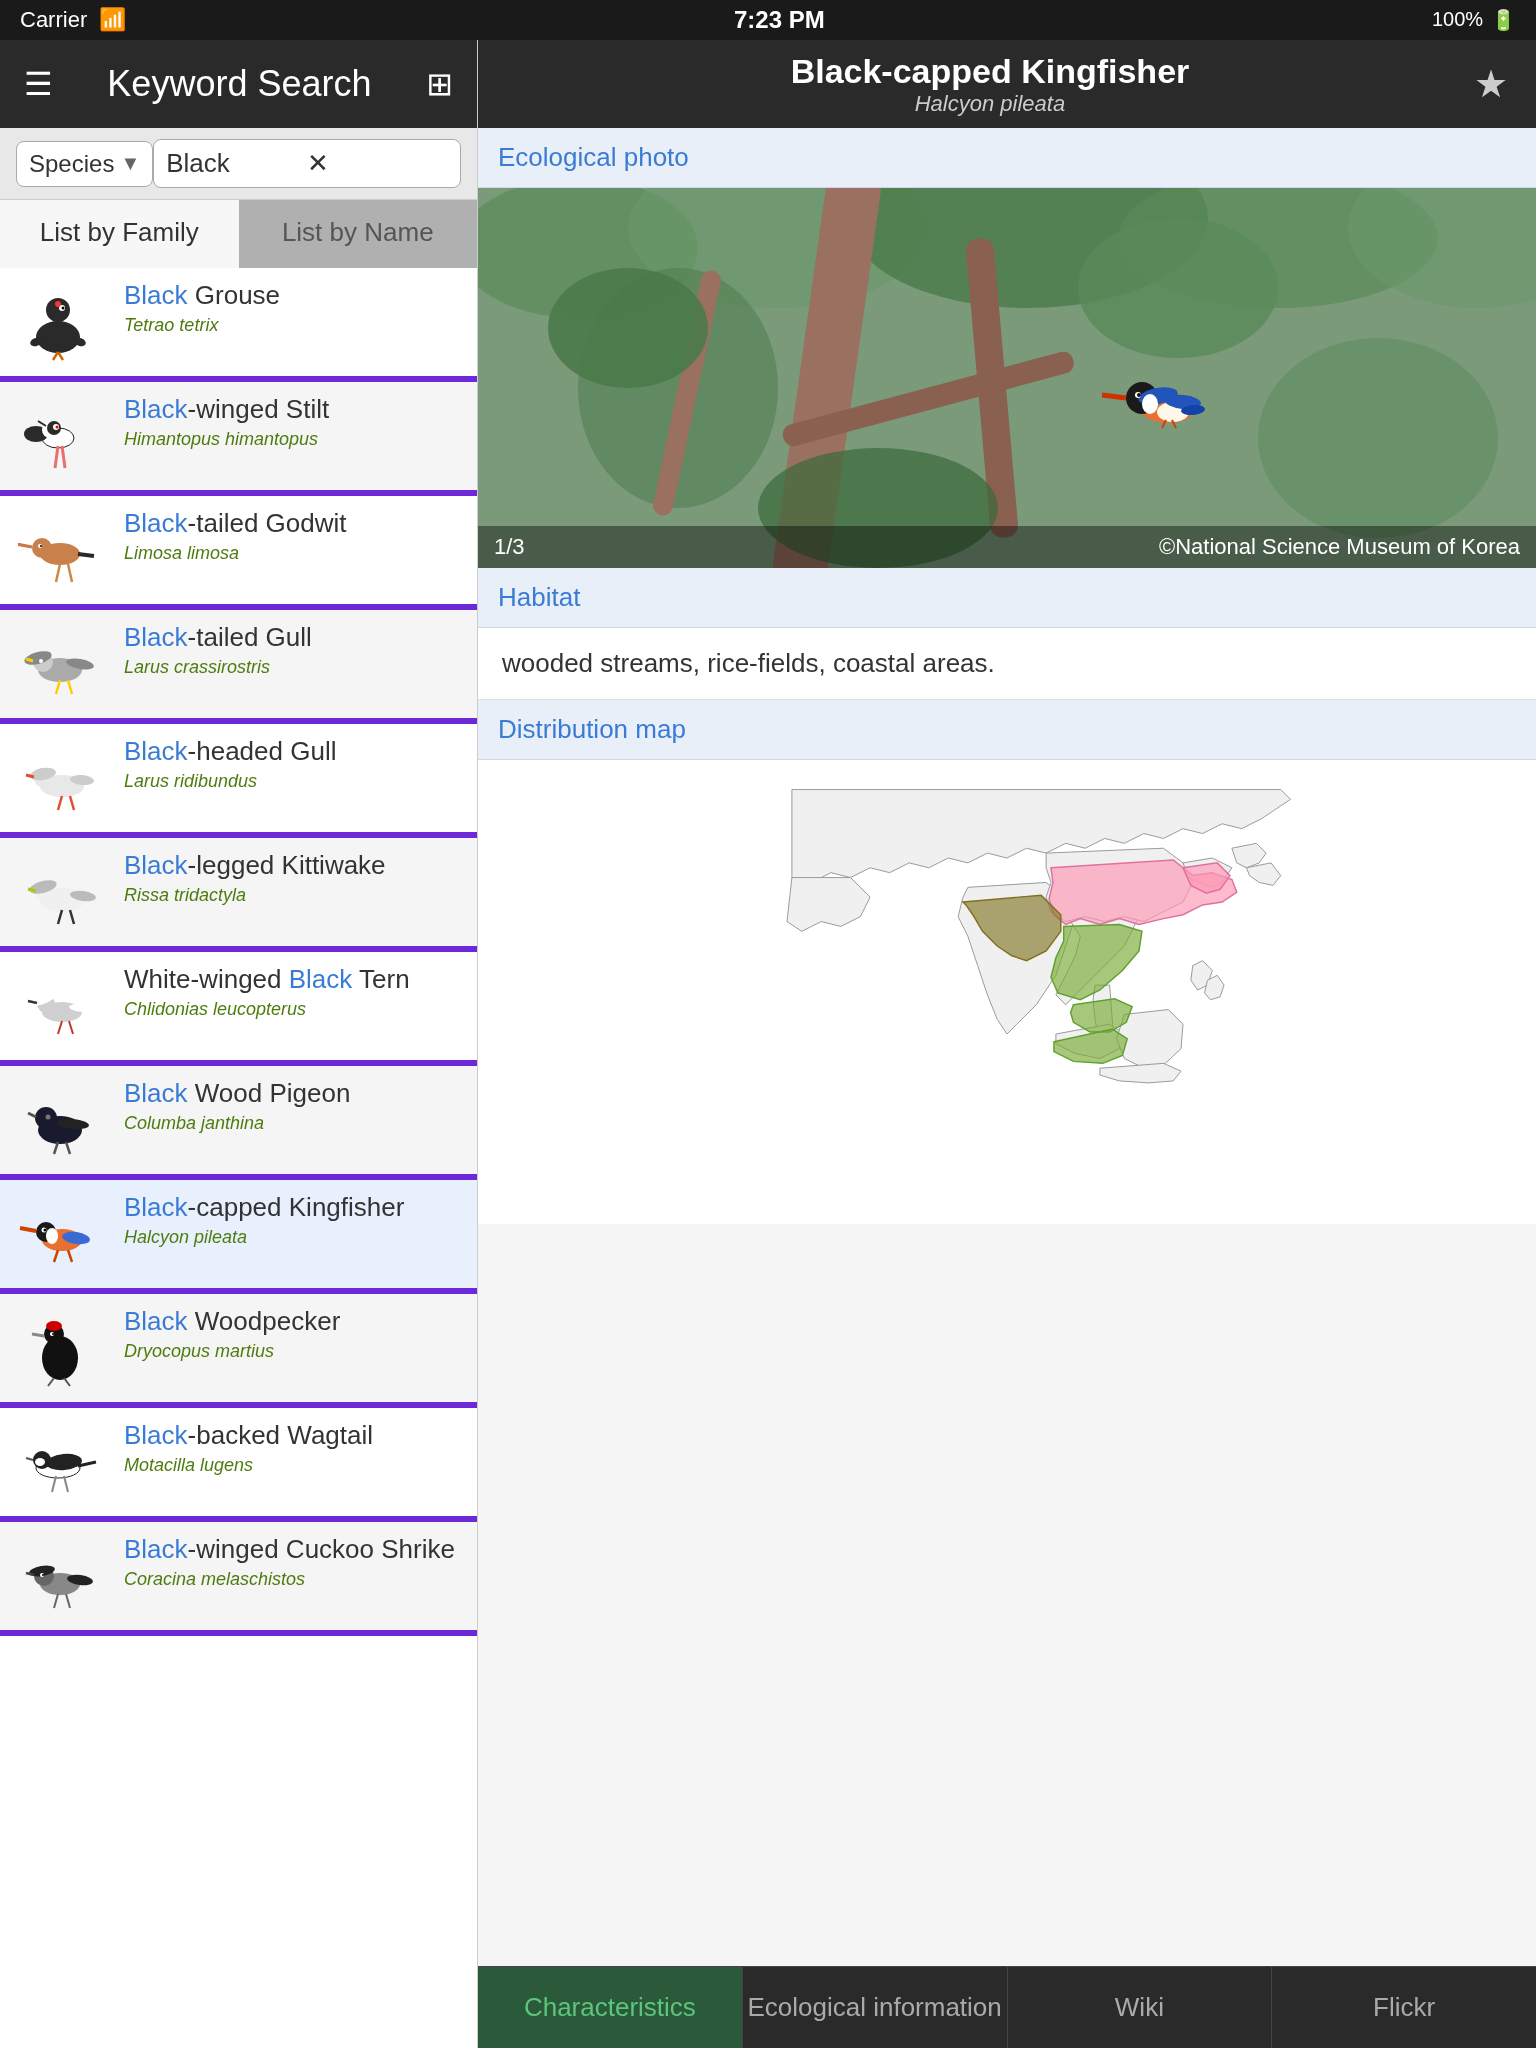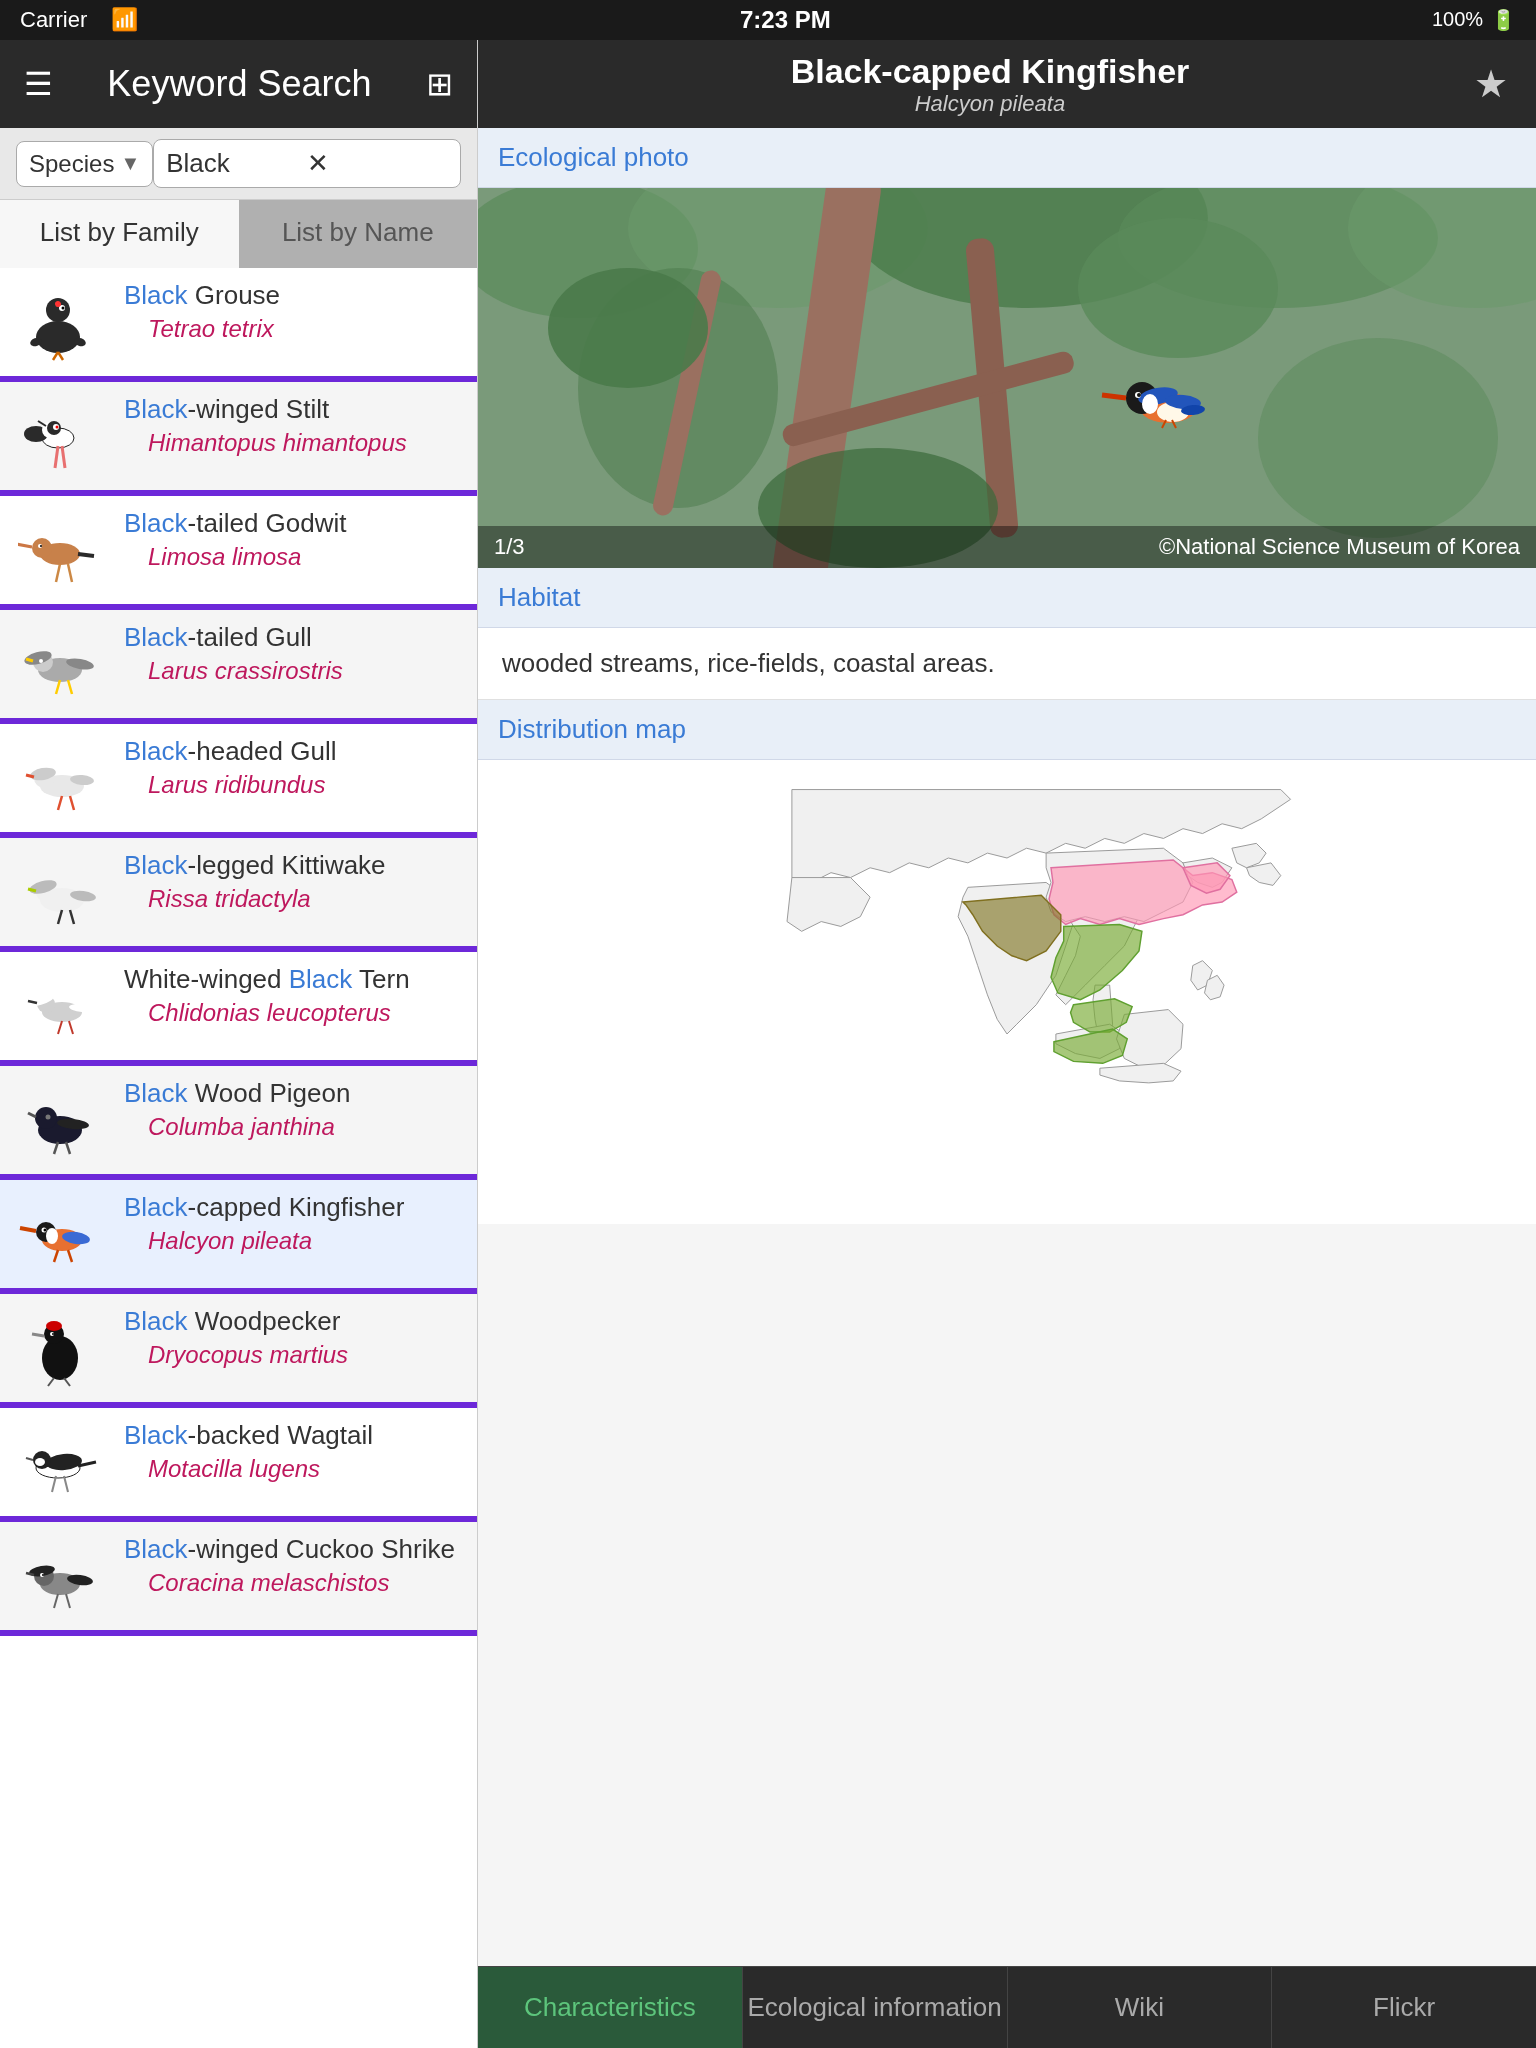--- a/index.html
+++ b/index.html
@@ -5,21 +5,21 @@
   <style>
     * { margin: 0; padding: 0; box-sizing: border-box; }
     body { width: 1536px; height: 2048px; font-family: -apple-system, 'Helvetica Neue', sans-serif; overflow: hidden; background: #f0f0f0; }
 
     
     #status-bar {
       width: 100%; height: 40px; background: #1a1a1a;
       display: flex; align-items: center; justify-content: space-between;
       padding: 0 20px; color: #fff; font-size: 22px; font-weight: 500;
     }
-    .status-left { display: flex; align-items: center; gap: 24px; }
+    .status-left { display: flex; align-items: center; gap: 12px; }
     .status-center { font-size: 24px; font-weight: 600; text-align: center; }
     .status-right { display: flex; gap: 8px; font-size: 20px; }
 
     
     #app { display: flex; width: 100%; height: calc(100% - 40px); }
 
     
     #left-panel { width: 478px; height: 100%; background: #f7f7f7; display: flex; flex-direction: column; border-right: 1px solid #ccc; }
 
     
@@ -74,21 +74,21 @@
     .bird-thumb {
       width: 88px; min-width: 88px; height: 88px;
       margin: 10px 14px;
       display: flex; align-items: center; justify-content: center;
       overflow: hidden;
     }
     .bird-thumb svg { width: 80px; height: 80px; }
     .bird-info { flex: 1; padding: 12px 8px; }
     .bird-name { font-size: 26px; color: #333; }
     .bird-name .highlight { color: #3a7bd5; }
-    .bird-sci { font-size: 24px; color: #be185d; font-style: italic; margin-top: 4px; margin-left: 24px; }
+    .bird-sci { font-size: 18px; color: #4d7c0f; font-style: italic; margin-top: 4px; }
 
     
     #right-panel { flex: 1; height: 100%; background: #fff; display: flex; flex-direction: column; }
 
     
     #right-header {
       height: 88px; background: #2a2a2a;
       display: flex; align-items: center; justify-content: space-between;
       padding: 0 28px;
     }

